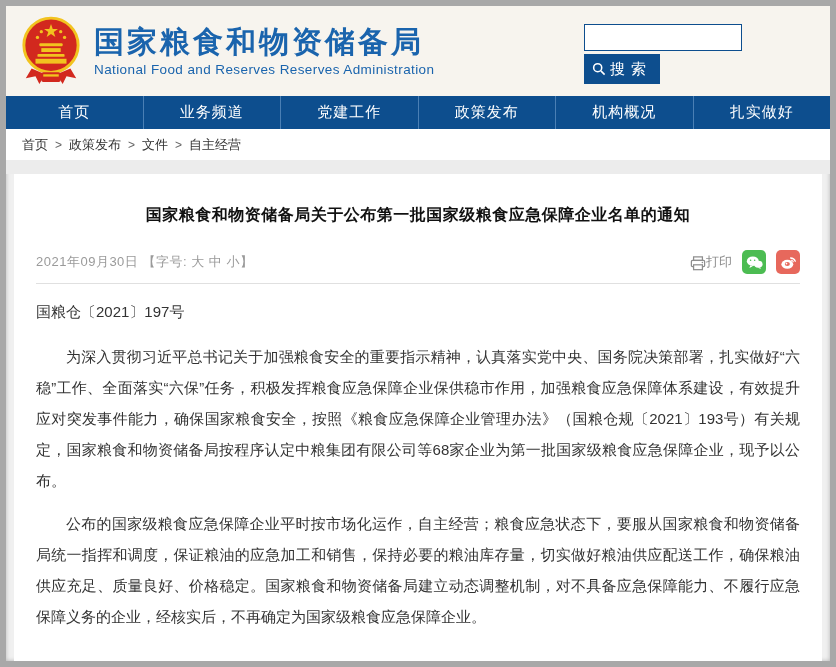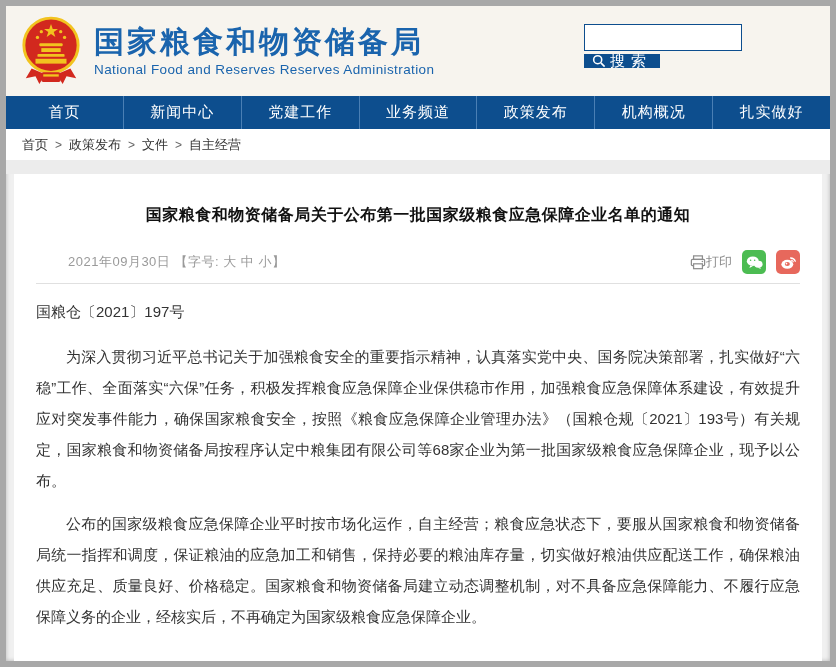--- a/index.html
+++ b/index.html
@@ -24,21 +24,21 @@
   .brand-en {
     color:#1a64ad; font-size:13.5px; letter-spacing:.4px; margin-top:3px;
     white-space:nowrap;
   }
   .search { position:absolute; right:88px; top:18px; width:158px; }
   .search-input {
     width:158px; height:27px; border:1px solid #0d4e8e; background:#fff;
     outline:none; font-size:13px; padding:0 6px; display:block;
   }
   .search-btn {
-    margin-top:3px; width:76px; height:14px; background:#0d4e8e; color:#fff;
+    margin-top:3px; width:76px; height:30px; background:#0d4e8e; color:#fff;
     border:none; font-size:15px; letter-spacing:6px; cursor:pointer;
     display:flex; align-items:center; justify-content:center; gap:4px;
   }
   .search-btn svg { flex:0 0 auto; }
   
   .nav { height:33px; background:#0d4e8e; display:flex; }
   .nav a {
     flex:1; color:#fff; text-decoration:none; font-size:15px;
     display:flex; align-items:center; justify-content:center;
     border-right:1px solid #4a7fb4; letter-spacing:1px; cursor:pointer;
@@ -55,23 +55,23 @@
     background:#fff; margin:0 8px; min-height:492px; padding:14px 22px 0 22px;
   }
   .art-title {
     text-align:center; font-size:16px; font-weight:bold; color:#111;
     line-height:30px; margin:12px 0 20px 0; letter-spacing:.5px;
   }
   .meta-row {
     display:flex; align-items:center; justify-content:space-between;
     padding-bottom:9px; border-bottom:1px solid #e0e0e0; margin-bottom:6px;
   }
-  .meta-left { color:#9a9a9a; font-size:13px; letter-spacing:.5px;margin-left:32px; }
+  .meta-left { color:#9a9a9a; font-size:13px; letter-spacing:.5px; }
   .meta-right { display:flex; align-items:center; gap:10px; }
-  .print { display:flex; align-items:center; color:#8d8d8d;
+  .print { display:flex; align-items:flex-end; color:#8d8d8d;
     font-size:13px; cursor:pointer; }
   .share-icon { width:24px; height:24px; border-radius:5px; display:flex;
     align-items:center; justify-content:center; cursor:pointer; }
   .share-wechat { background:#4cbc52; }
   .share-weibo  { background:#e7685c; }
   .doc-number { text-align:left; font-size:15px; color:#333; margin:12px 0 14px 0; }
   .body-text { font-size:15px; color:#333; line-height:31px; }
   .addressee { margin-bottom:10px; }
   .para { text-indent:2em; margin-bottom:12px; text-align:justify; }
 </style>
@@ -109,23 +109,22 @@
           <circle cx="6.5" cy="6.5" r="4.6" fill="none" stroke="#fff" stroke-width="1.8"></circle>
           <line x1="10.2" y1="10.2" x2="14.4" y2="14.4" stroke="#fff" stroke-width="1.8"></line>
         </svg>
         <span>搜索</span>
       </button>
     </div>
   </div>
 
   <div class="nav">
     <a>首页</a>
-    <a>新闻中心</a>
+    <a>业务频道</a>
     <a>党建工作</a>
-    <a>业务频道</a>
     <a>政策发布</a>
     <a>机构概况</a>
     <a>扎实做好</a>
   </div>
 
   <div class="crumbbar">
     <a>首页</a>
     <span class="crumb-sep">&gt;</span>
     <a>政策发布</a>
     <span class="crumb-sep">&gt;</span>

